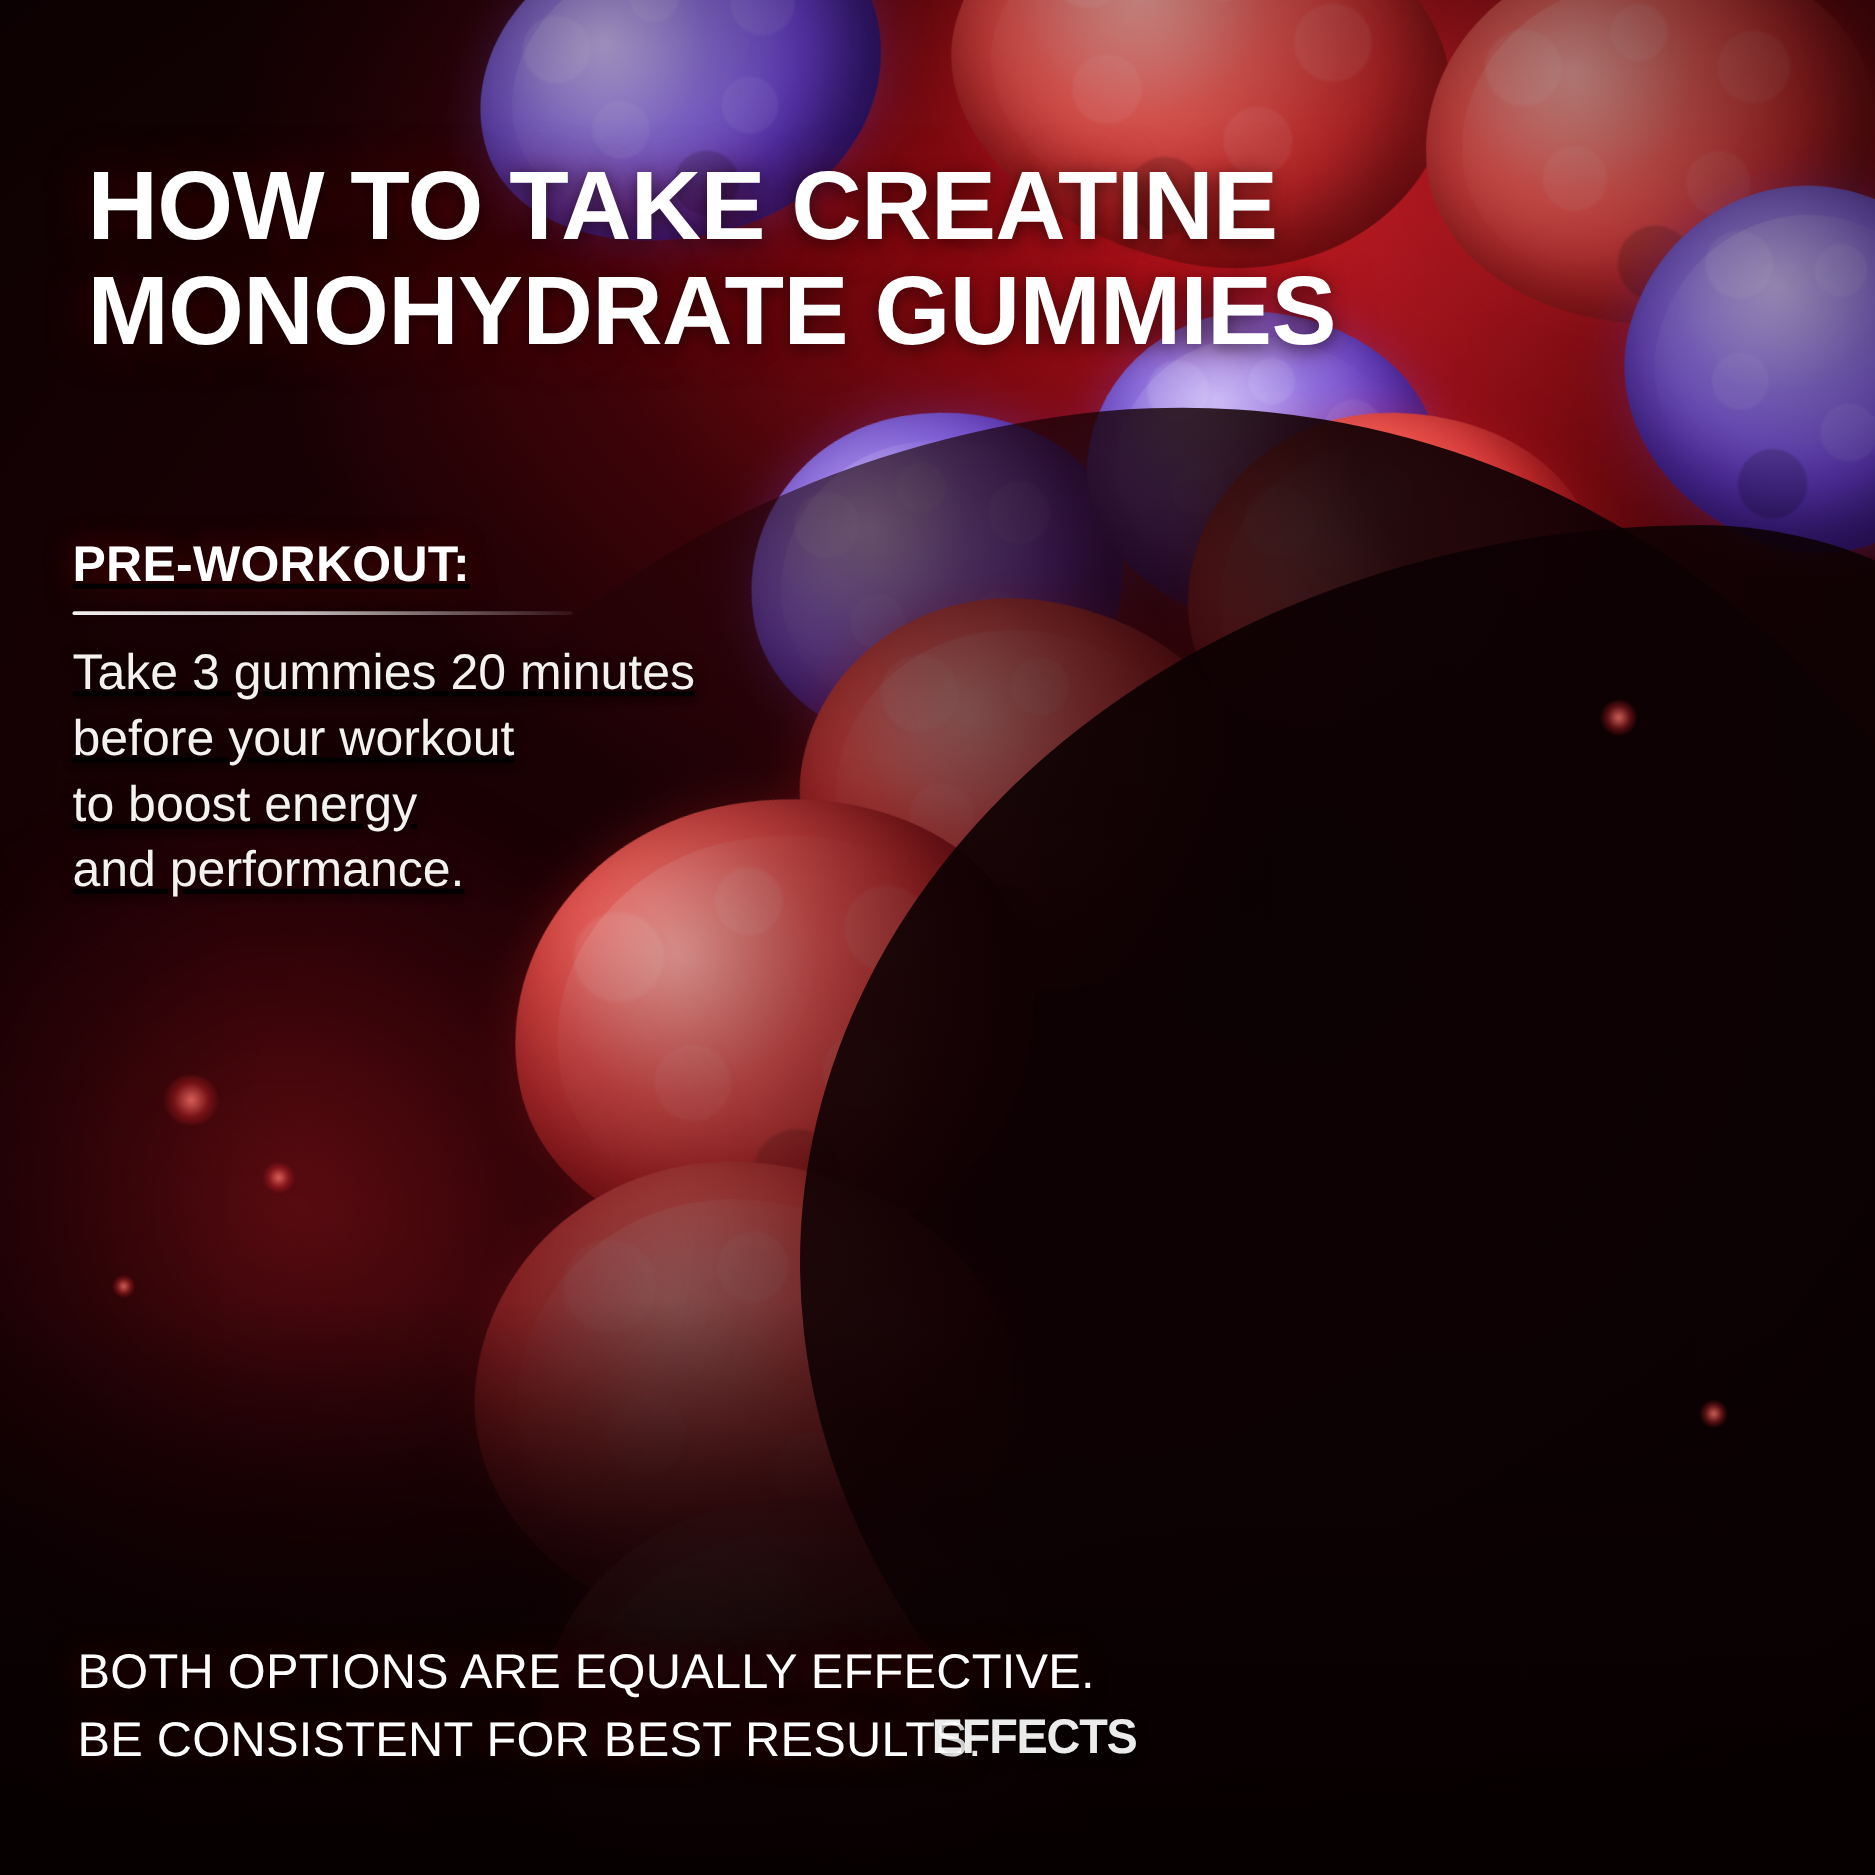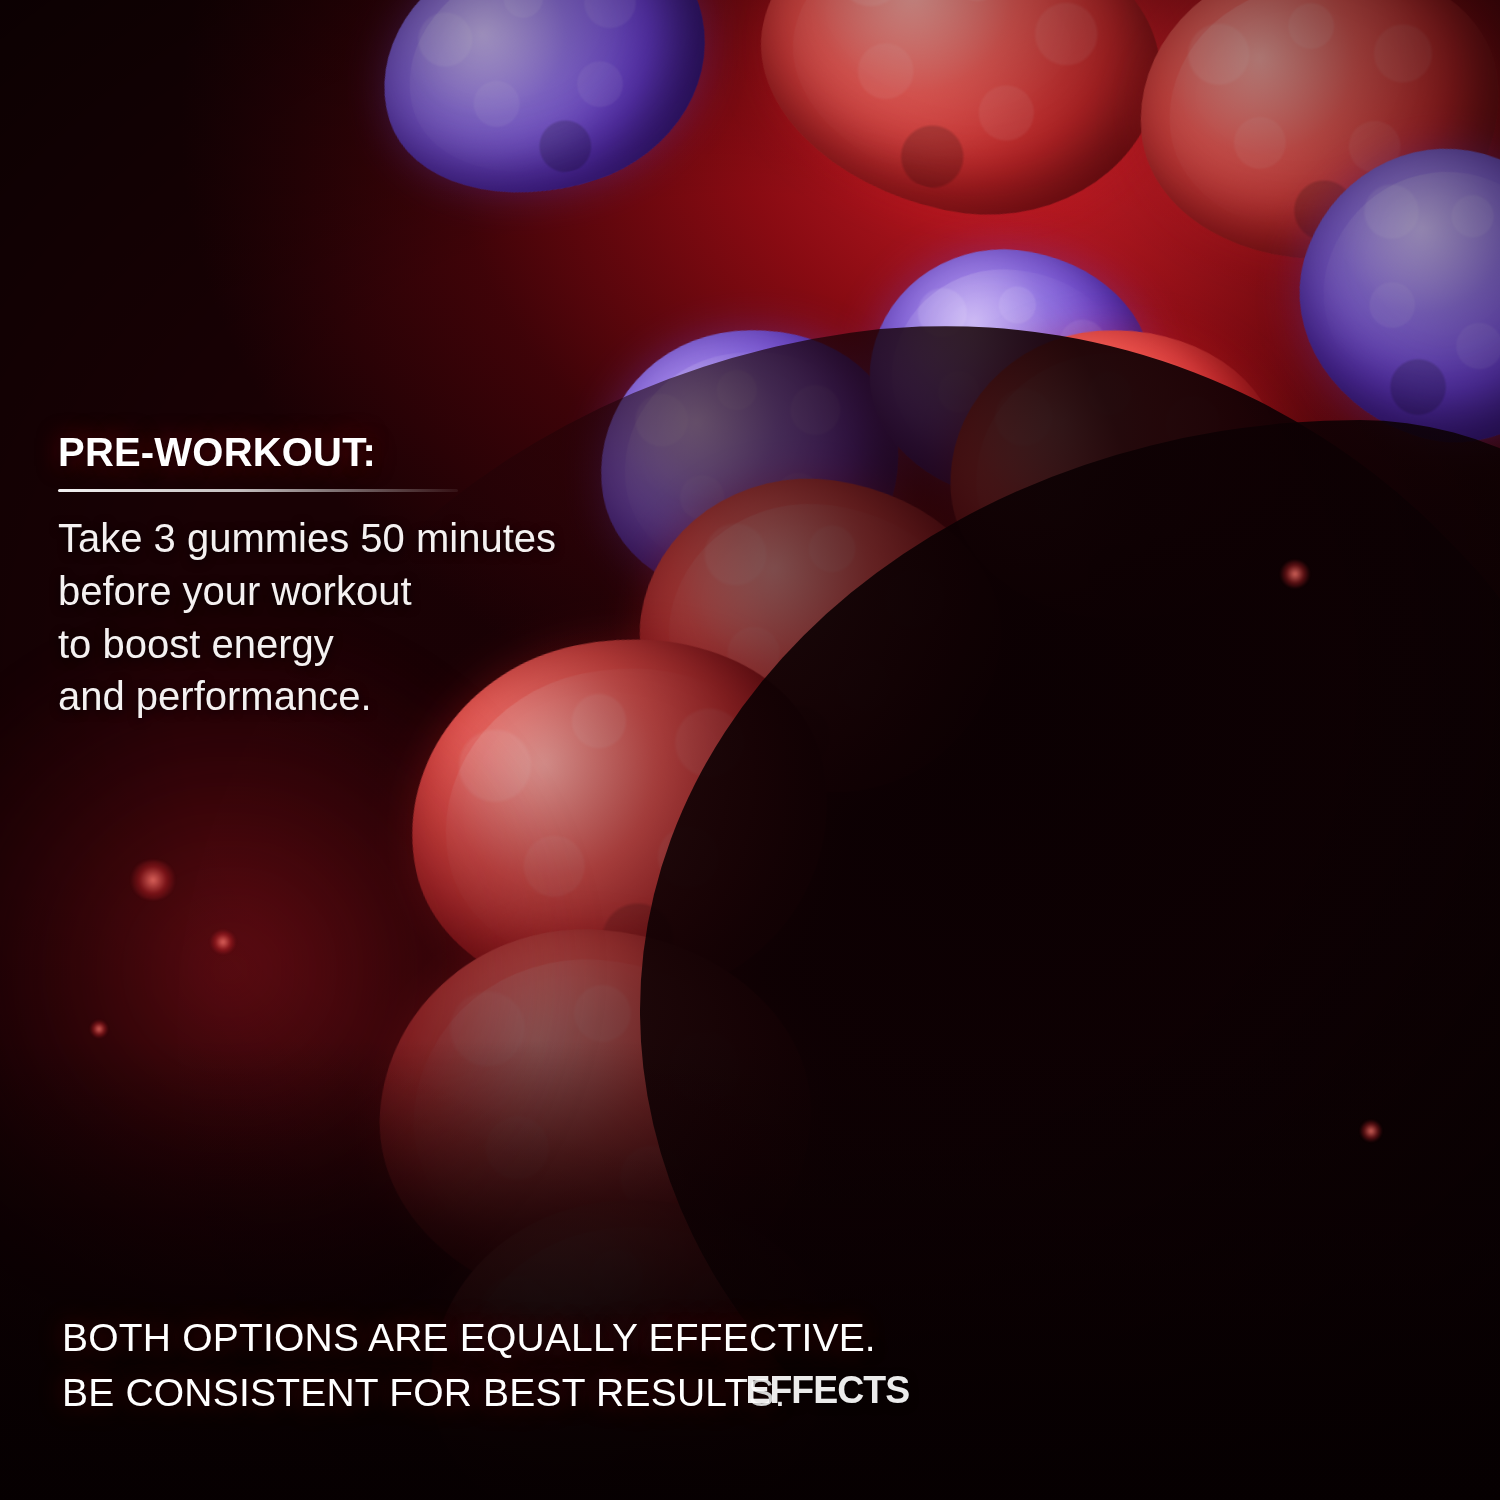--- a/index.html
+++ b/index.html
@@ -127,21 +127,21 @@
     line-height: 1.08;
     font-weight: bold;
     letter-spacing: -0.5px;
     text-shadow: 0 3px 14px rgba(0,0,0,0.55), 0 0 34px rgba(120,5,10,0.55);
   }
   .headline .line2 { display: block; }
 
   .block {
     position: absolute;
   }
-  .block-pre { left: 58px; top: 430px; width: 720px; }
+  .block-pre { left: 58px; top: 430px; width: 720px; text-decoration: underline; }
   .block-post { left: 808px; top: 730px; width: 660px; }
 
   .block-title {
     color: #ffffff;
     font-size: 40px;
     font-weight: bold;
     letter-spacing: 0.2px;
     text-shadow: 0 2px 10px rgba(0,0,0,0.6), 0 0 22px rgba(190,20,25,0.5);
     margin: 0 0 14px 0;
   }
@@ -237,25 +237,29 @@
   <div class="bottom-fade"></div>
 
   <div class="spark" style="left:130px; top:860px; width:46px; height:40px;"></div>
   <div class="spark" style="left:210px; top:930px; width:26px; height:24px;"></div>
   <div class="spark" style="left:90px; top:1020px; width:18px; height:18px;"></div>
   <div class="spark" style="left:1280px; top:560px; width:30px; height:28px;"></div>
   <div class="spark" style="left:1360px; top:1120px; width:22px; height:22px;"></div>
 
   <div class="content">
 
+    <h1 class="headline">
+      <span>HOW TO TAKE CREATINE</span>
+      <span class="line2">MONOHYDRATE GUMMIES</span>
+    </h1>
 
     <div class="block block-pre">
       <div class="block-title">PRE-WORKOUT:</div>
       <div class="rule"></div>
-      <div class="block-body">Take 3 gummies 50 minutes
+      <div class="block-body">Take 3 gummies 20 minutes
 before your workout
 to boost energy
 and performance.</div>
     </div>
 
 
     <div class="footer">BOTH OPTIONS ARE EQUALLY EFFECTIVE.
 BE CONSISTENT FOR BEST RESULTS.</div>
     <div class="footer-ghost">EFFECTS</div>
 

